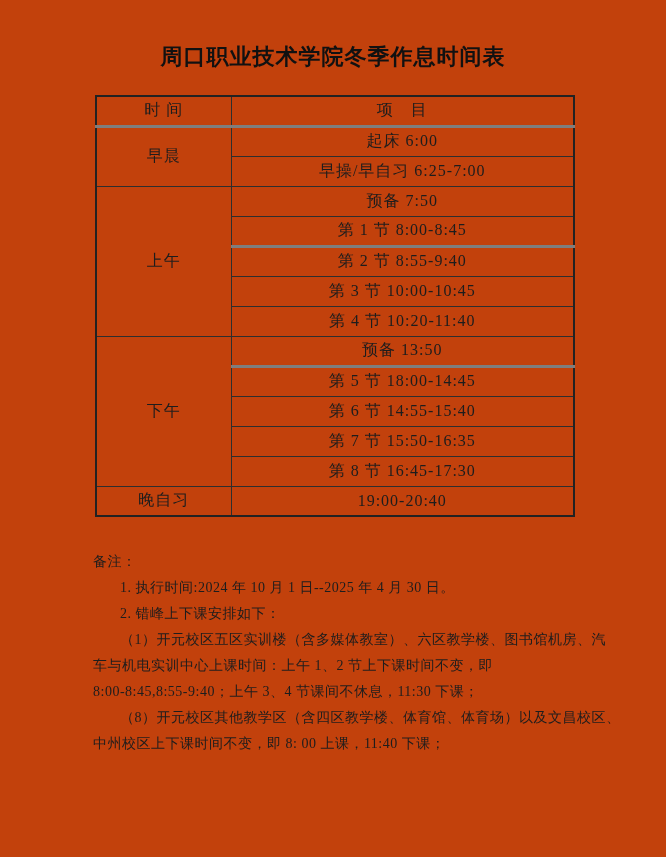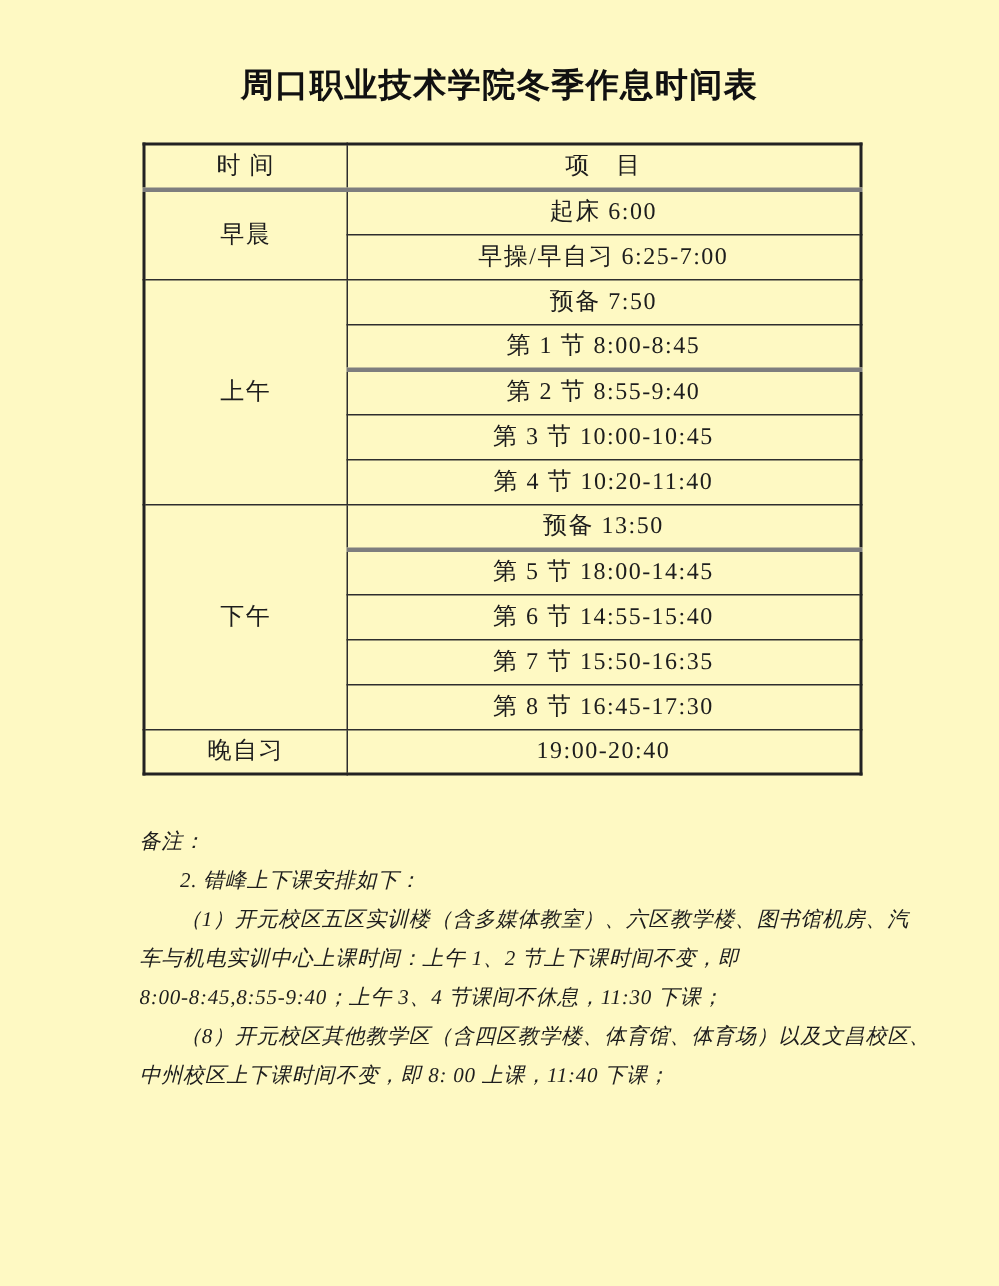--- a/index.html
+++ b/index.html
@@ -6,21 +6,21 @@
   html, body { background: #ffffff; }
   body {
     width: 666px; height: 857px;
     font-family: "Liberation Serif", "DejaVu Serif", serif;
     color: #1d1d1d;
     overflow: hidden;
   }
   .page {
     position: relative;
     width: 666px; height: 857px;
-    background: #fef9c3;
+    background: #c2410c;
   }
   .doc-title {
     padding-top: 44px;
     text-align: center;
     font-size: 22px;
     font-weight: bold;
     letter-spacing: 1px;
     color: #111111;
     line-height: 26px;
   }
@@ -52,21 +52,20 @@
   }
   .notes {
     margin: 32px 80px 0 93px;
     font-size: 14px;
     color: #1d1d1d;
   }
   .notes p {
     line-height: 26px;
     letter-spacing: 0.5px;
     white-space: nowrap;
-    font-style: italic;
   }
   .notes p.indent { padding-left: 27px; }
 </style>
 </head>
 <body>
 
 <div class="page">
 
   <div class="doc-title">周口职业技术学院冬季作息时间表</div>
 
@@ -125,20 +124,21 @@
 
       <tr>
         <td>晚自习</td>
         <td>19:00-20:40</td>
       </tr>
     </tbody>
   </table>
 
   <div class="notes">
     <p>备注：</p>
+    <p class="indent">1. 执行时间:2024 年 10 月 1 日--2025 年 4 月 30 日。</p>
     <p class="indent">2. 错峰上下课安排如下：</p>
     <p class="indent">（1）开元校区五区实训楼（含多媒体教室）、六区教学楼、图书馆机房、汽</p>
     <p>车与机电实训中心上课时间：上午 1、2 节上下课时间不变，即</p>
     <p>8:00-8:45,8:55-9:40；上午 3、4 节课间不休息，11:30 下课；</p>
     <p class="indent">（8）开元校区其他教学区（含四区教学楼、体育馆、体育场）以及文昌校区、</p>
     <p>中州校区上下课时间不变，即 8: 00 上课，11:40 下课；</p>
   </div>
 
 </div>
 

